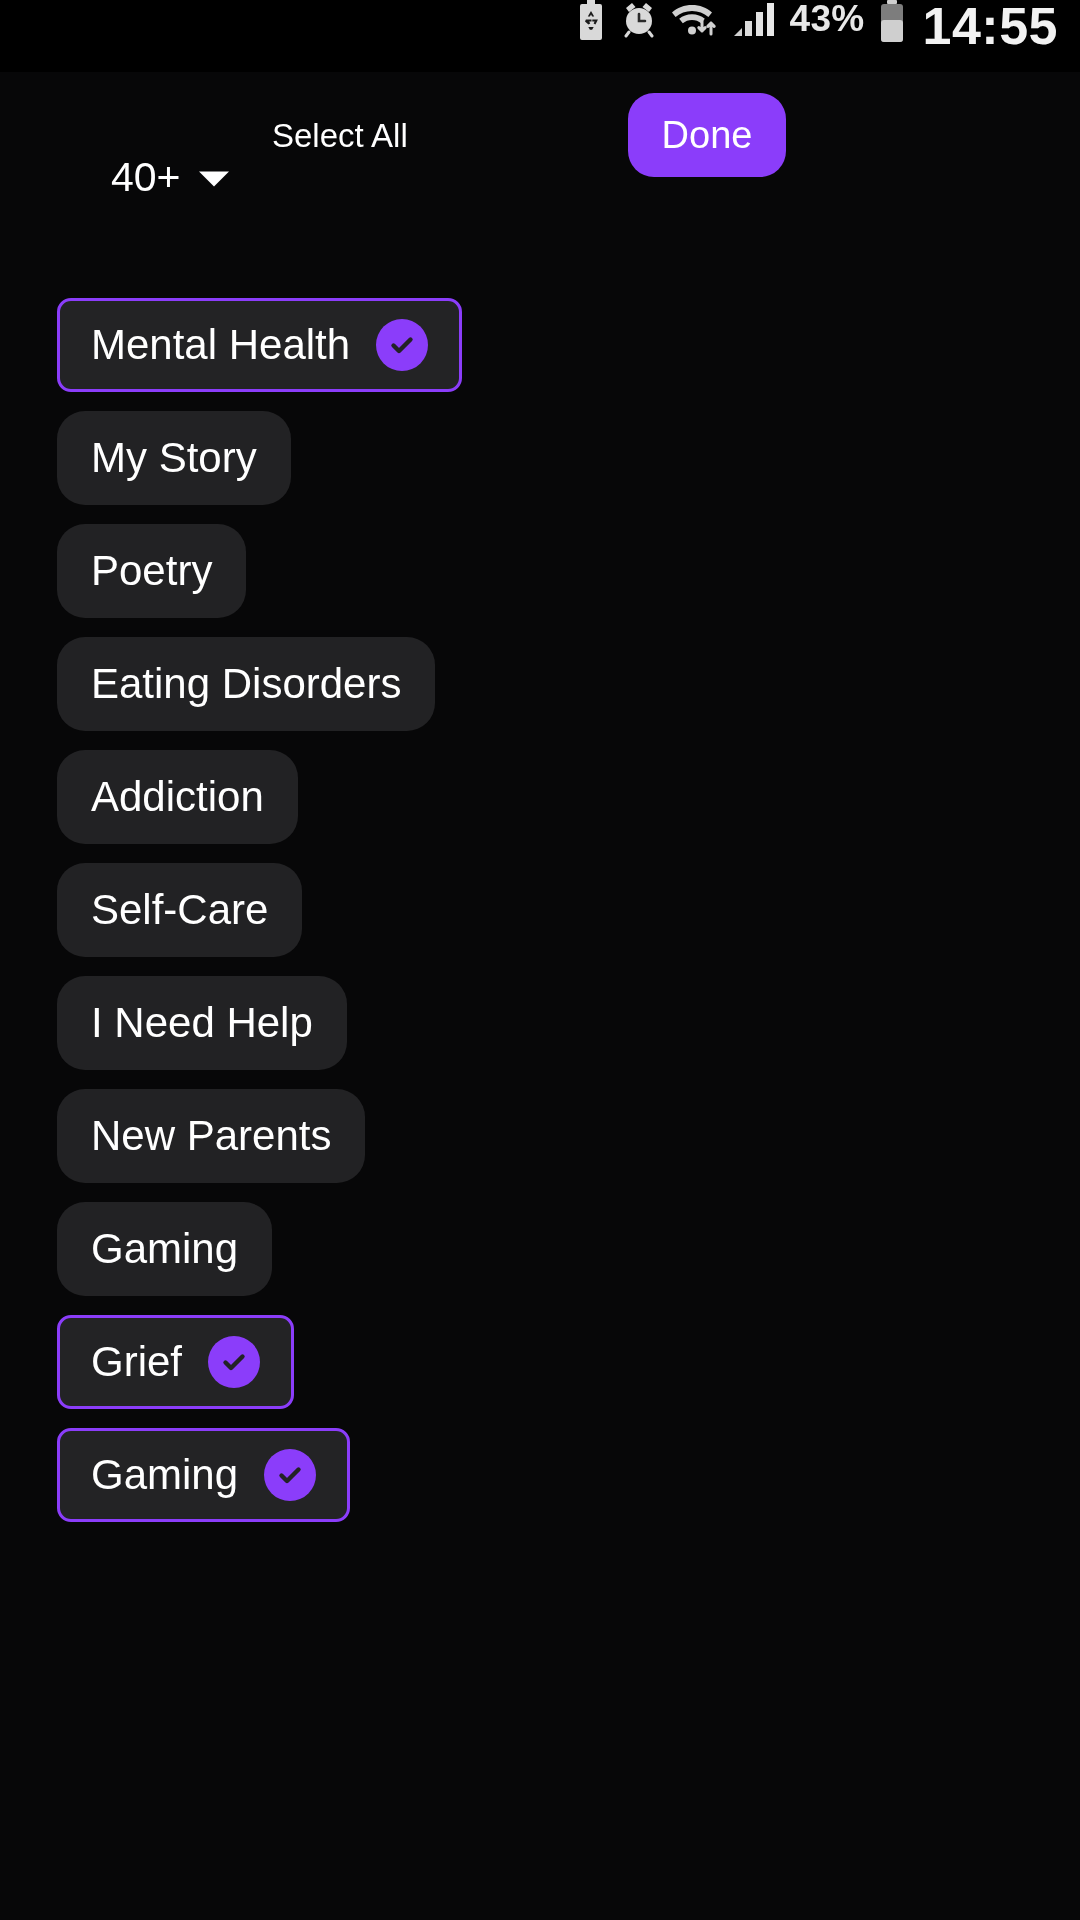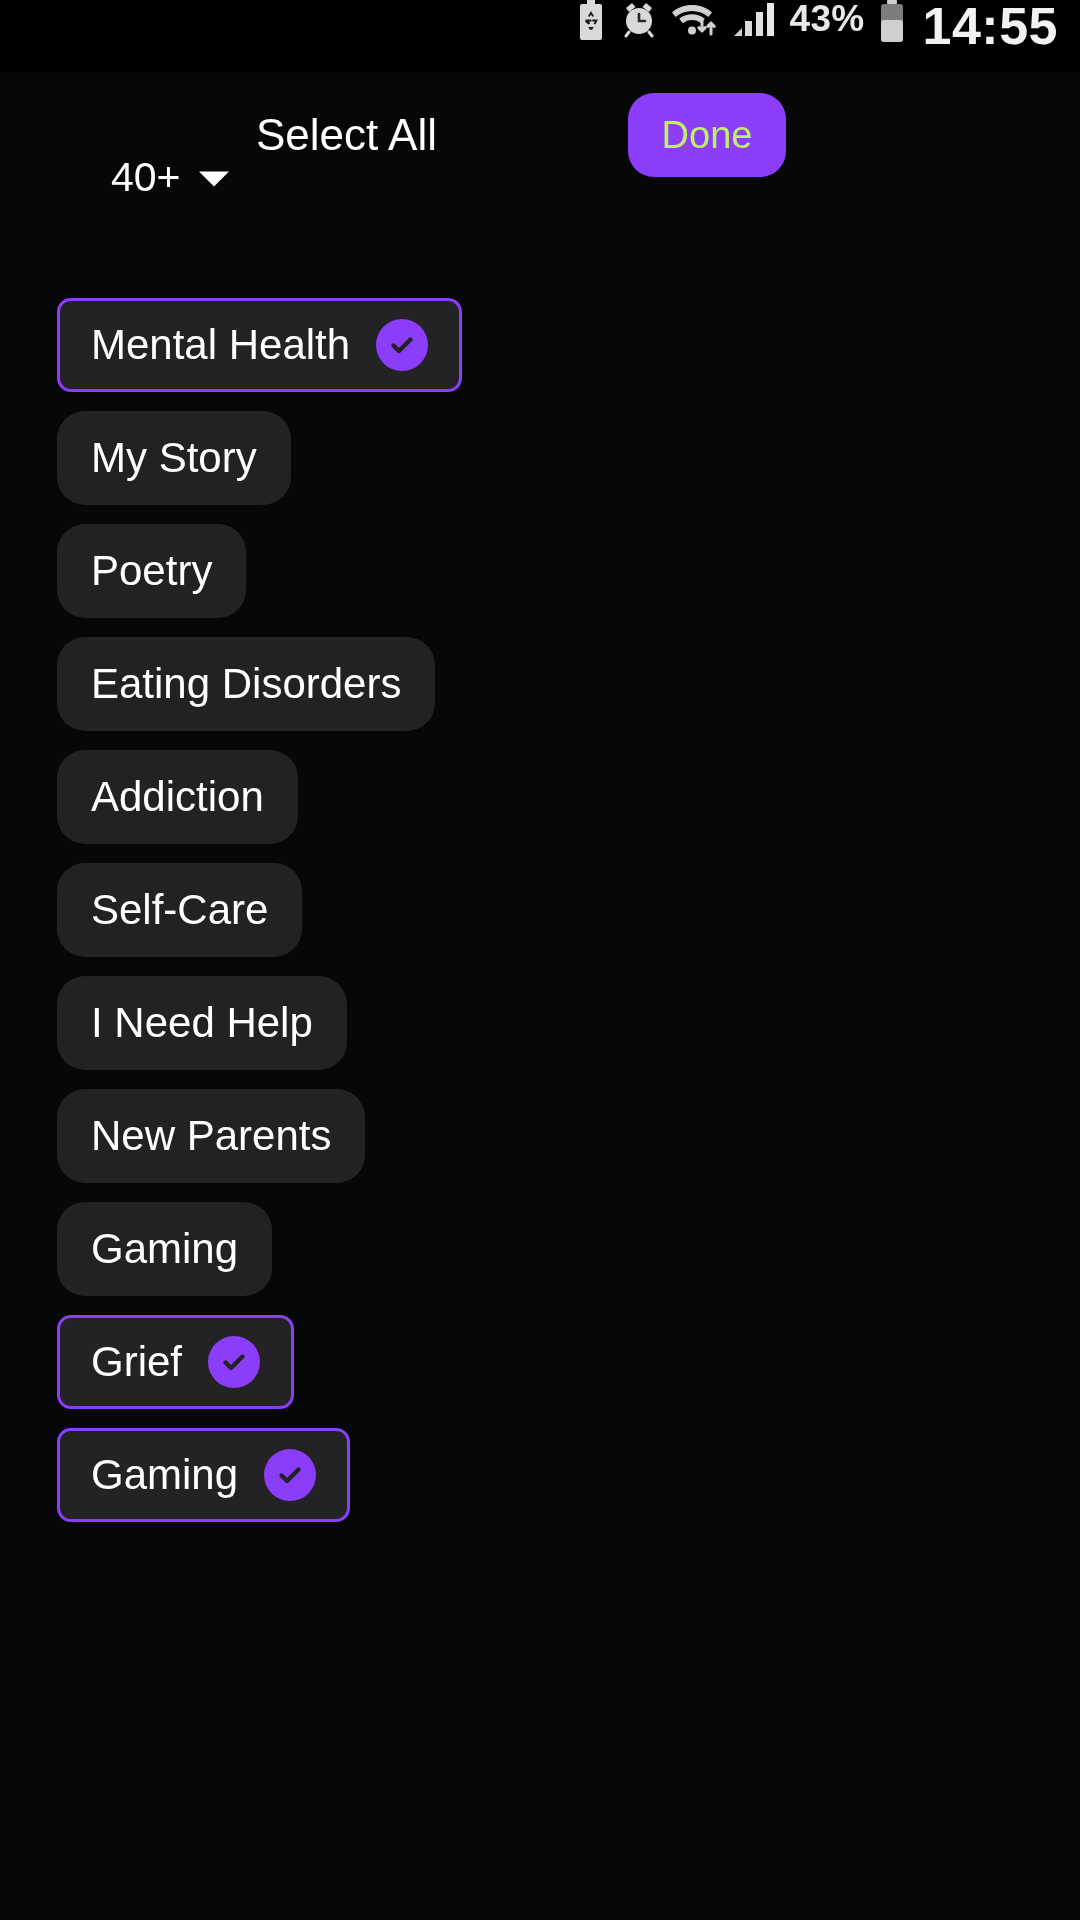--- a/index.html
+++ b/index.html
@@ -64,39 +64,39 @@
   }
   #chevron-down-icon {
     width:0; height:0;
     border-left:15px solid transparent;
     border-right:15px solid transparent;
     border-top:15px solid #ffffff;
     margin-top:4px;
   }
   #select-all-button {
     position:absolute;
-    left:256px; top:50%;
+    left:272px; top:50%;
     transform:translateY(-50%);
     color:#ffffff;
-    font-size:44px;
+    font-size:33px;
     font-weight:400;
     line-height:1;
     background:none; border:none;
     font-family:inherit;
     cursor:pointer;
     padding:0;
   }
   #done-button {
     position:absolute;
     left:628px; top:0;
     width:158px; height:84px;
     background:#8b3dfa;
     border:none;
     border-radius:26px;
-    color:#bef264;
+    color:#ffffff;
     font-size:38px;
     font-family:inherit;
     font-weight:400;
     cursor:pointer;
     display:flex; align-items:center; justify-content:center;
     line-height:1;
   }
 
   
   #chip-list {

